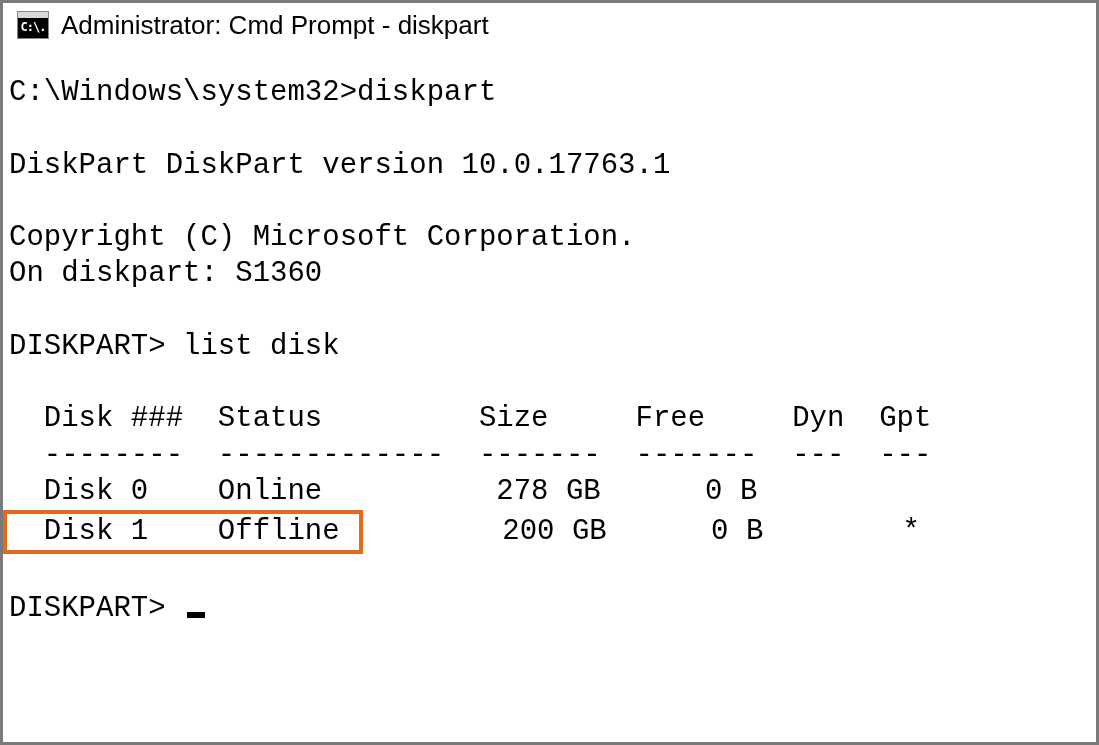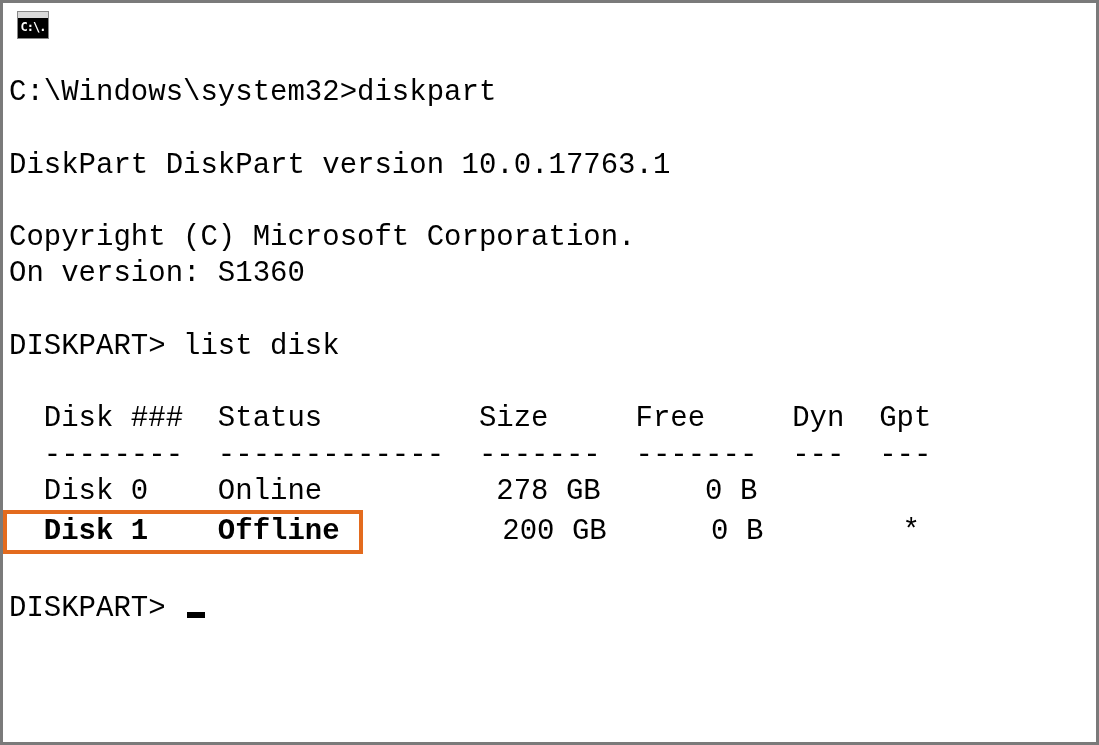--- a/index.html
+++ b/index.html
@@ -61,46 +61,46 @@
       line-height: 1.25;
       white-space: pre;
       font-family: "Consolas", "Courier New", monospace;
       overflow: hidden;
     }
     .highlight-box {
       border: 4px solid #e36b1e;
       display: inline-block;
       padding: 0 2px;
       margin-left: -6px;
-      font-weight: bold;
     }
     .cursor {
       display: inline-block;
       width: 18px;
       height: 6px;
       background: #000;
       vertical-align: -2px;
       margin-left: 4px;
     }
   </style>
 </head>
 <body>
 
 <div class="window">
   <div class="title-bar">
     <div class="title-icon">
         <span>C:\.</span>
       </div>
+    <div>Administrator: Cmd Prompt - diskpart</div>
   </div>
   <div class="terminal-body"><span>C:\Windows\system32&gt;diskpart</span>
 
 <span>DiskPart DiskPart version 10.0.17763.1</span>
 
 <span>Copyright (C) Microsoft Corporation.</span>
-<span>On version: S1360</span>
+<span>On diskpart: S1360</span>
 
 <span>DISKPART&gt; </span><span>list disk</span>
 
 <span>  Disk ###  Status         Size     Free     Dyn  Gpt</span>
 <span>  --------  -------------  -------  -------  ---  ---</span>
 <span>  Disk 0    Online          278 GB      0 B</span>
 <span class="highlight-box"><span>  Disk 1    Offline </span></span><span>        200 GB      0 B        *</span>
 
 <span>DISKPART&gt; </span><span class="cursor"></span>
 </div>

